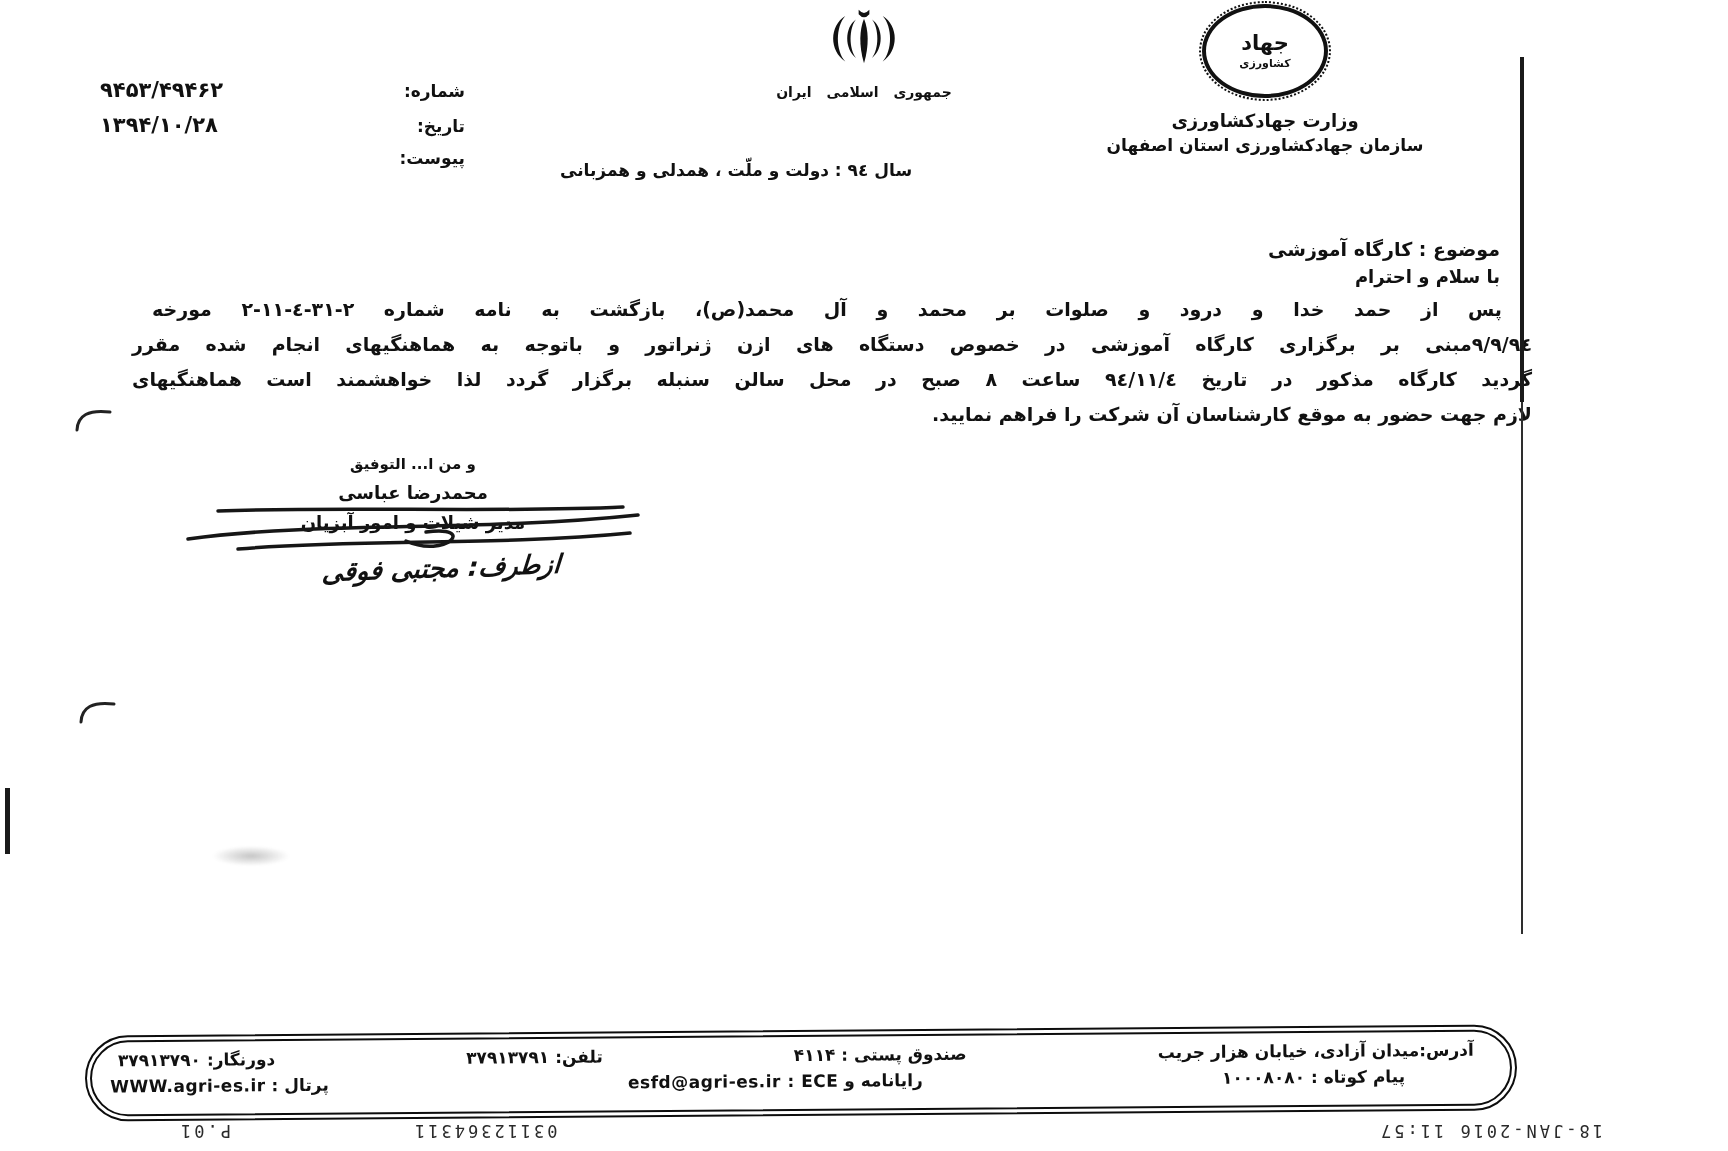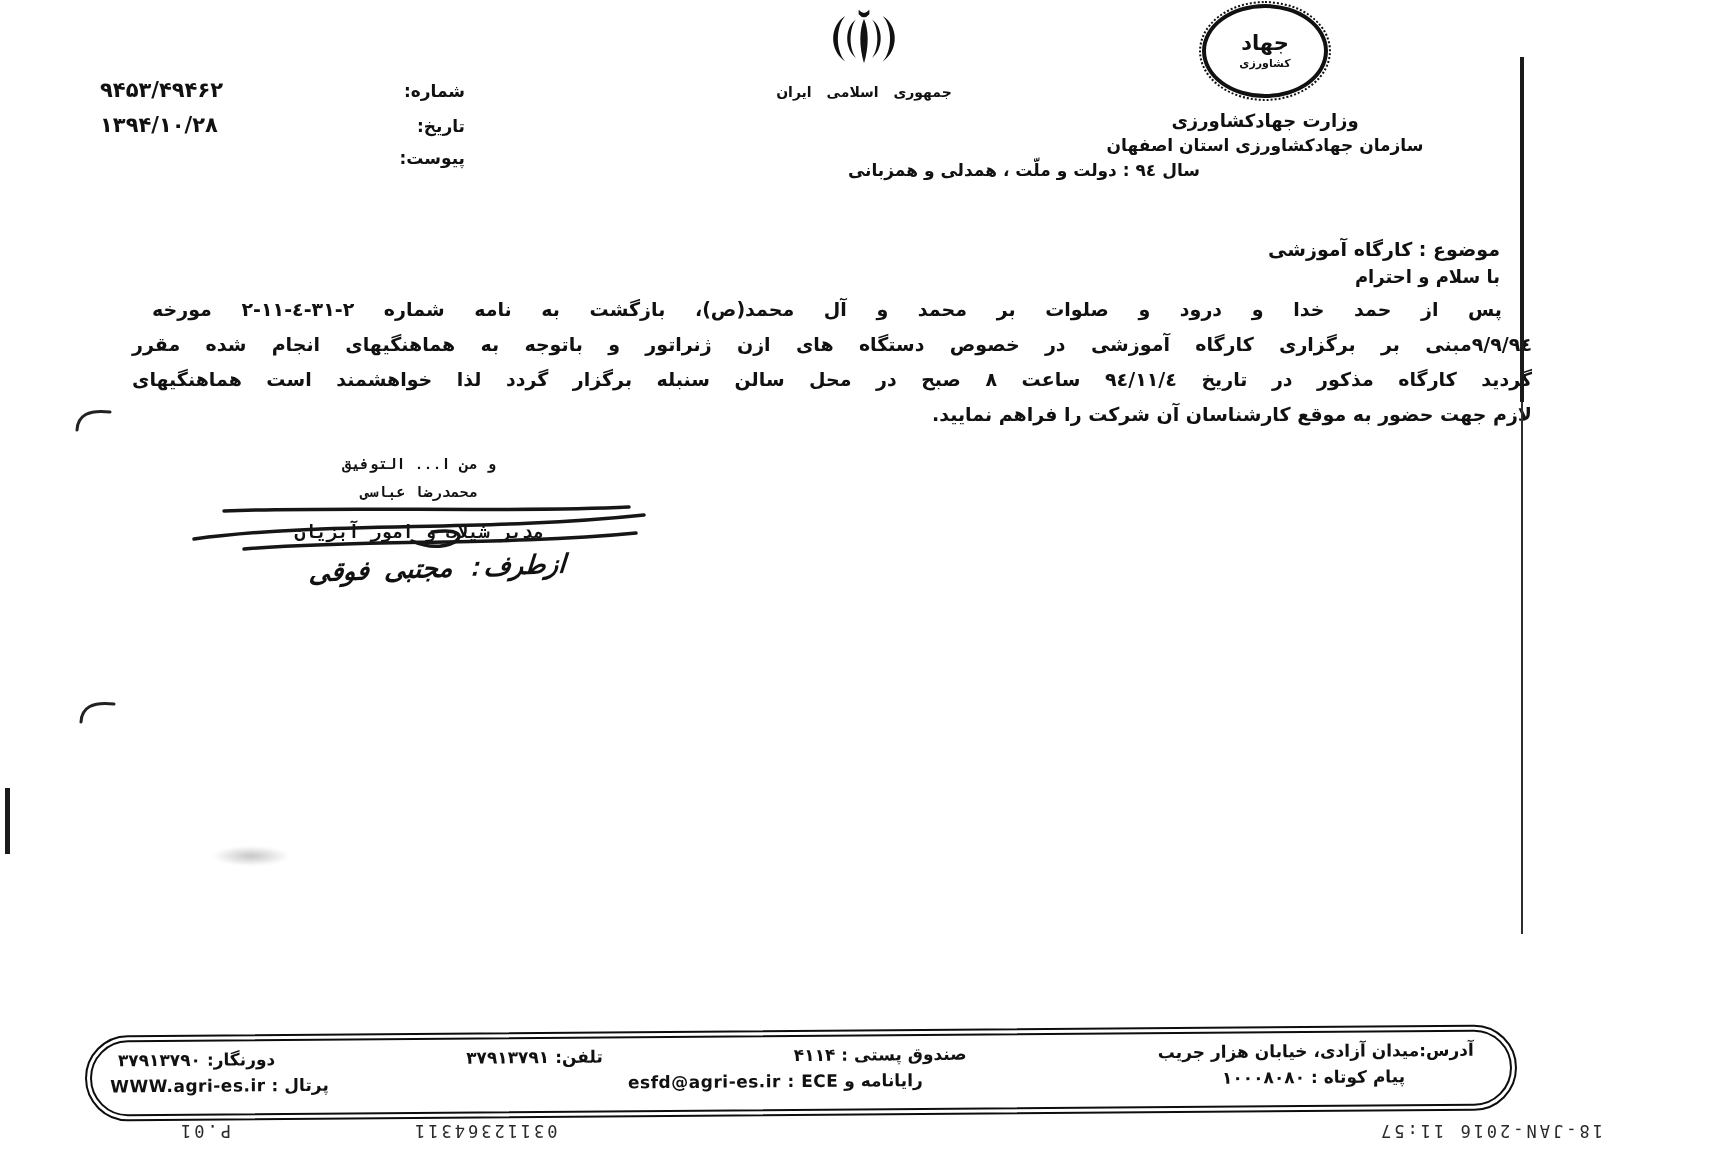--- a/index.html
+++ b/index.html
@@ -19,35 +19,35 @@
   
   .org-wrap{position:absolute;left:1085px;top:4px;width:360px;text-align:center;direction:rtl;}
   .jahad-logo{position:relative;width:118px;height:86px;margin:0 auto 6px auto;border:4px solid #111;
     border-radius:50%;display:flex;flex-direction:column;align-items:center;justify-content:center;}
   .jahad-logo::before{content:"";position:absolute;inset:-7px;border:2px dotted #111;border-radius:50%;}
   .logo-center{font-size:21px;font-weight:800;line-height:1;}
   .logo-sub{font-size:11px;font-weight:700;margin-top:3px;}
   .ministry{font-size:18px;font-weight:800;letter-spacing:1px;margin-bottom:4px;margin-top:12px;}
   .org{font-size:17px;font-weight:700;letter-spacing:1px;}
   
-  .slogan{position:absolute;left:560px;top:160px;width:640px;text-align:right;direction:rtl;
+  .slogan{position:absolute;left:560px;top:160px;width:640px;text-align:left;direction:rtl;
     font-size:17px;font-weight:600;letter-spacing:1px;}
   .addressee{position:absolute;right:225px;top:184px;direction:rtl;font-size:22px;font-weight:800;letter-spacing:1px;}
   .subject{position:absolute;right:228px;top:238px;direction:rtl;font-size:19px;font-weight:800;}
   .salutation{position:absolute;right:228px;top:266px;direction:rtl;font-size:18px;font-weight:600;}
   
   .body{position:absolute;left:132px;top:292px;width:1400px;direction:rtl;}
   .body-line{font-size:19px;font-weight:700;line-height:35px;white-space:nowrap;
     text-align:justify;text-align-last:justify;letter-spacing:0.3px;}
   .body-line.indent{padding-right:30px;margin-left:20px;}
   .body-line.last{text-align:right;text-align-last:right;}
   
-  .sig{position:absolute;left:264px;top:455px;width:310px;text-align:center;direction:rtl;font-family:Liberation Mono, monospace;}
+  .sig{position:absolute;left:258px;top:455px;width:310px;text-align:center;direction:rtl;}
   .sig-blessing{font-size:15px;font-weight:700;margin-bottom:9px;}
-  .sig-name{font-size:15px;font-weight:800;margin-bottom:19px;letter-spacing:1px;}
+  .sig-name{font-size:18px;font-weight:800;margin-bottom:9px;letter-spacing:1px;}
   .sig-title{font-size:18px;font-weight:800;letter-spacing:1px;}
   .sig-scribble{position:absolute;left:-80px;top:50px;pointer-events:none;}
   .sig-onbehalf{position:absolute;top:98px;right:8px;font-size:26px;font-weight:800;font-style:italic;
     transform:rotate(-2deg) skewX(-6deg);white-space:nowrap;letter-spacing:1px;}
   
   .footer-bar{position:absolute;left:85px;top:1030px;width:1432px;height:86px;border:7px double #0d0d0d;
     border-radius:48px;box-sizing:border-box;direction:rtl;transform:rotate(-0.45deg);background:#fff;}
   .f-row{display:flex;justify-content:space-between;align-items:center;font-size:17px;font-weight:800;}
   .f-row.r1{padding:8px 36px 0 26px;}
   .f-row.r2{padding:6px 105px 0 18px;}

